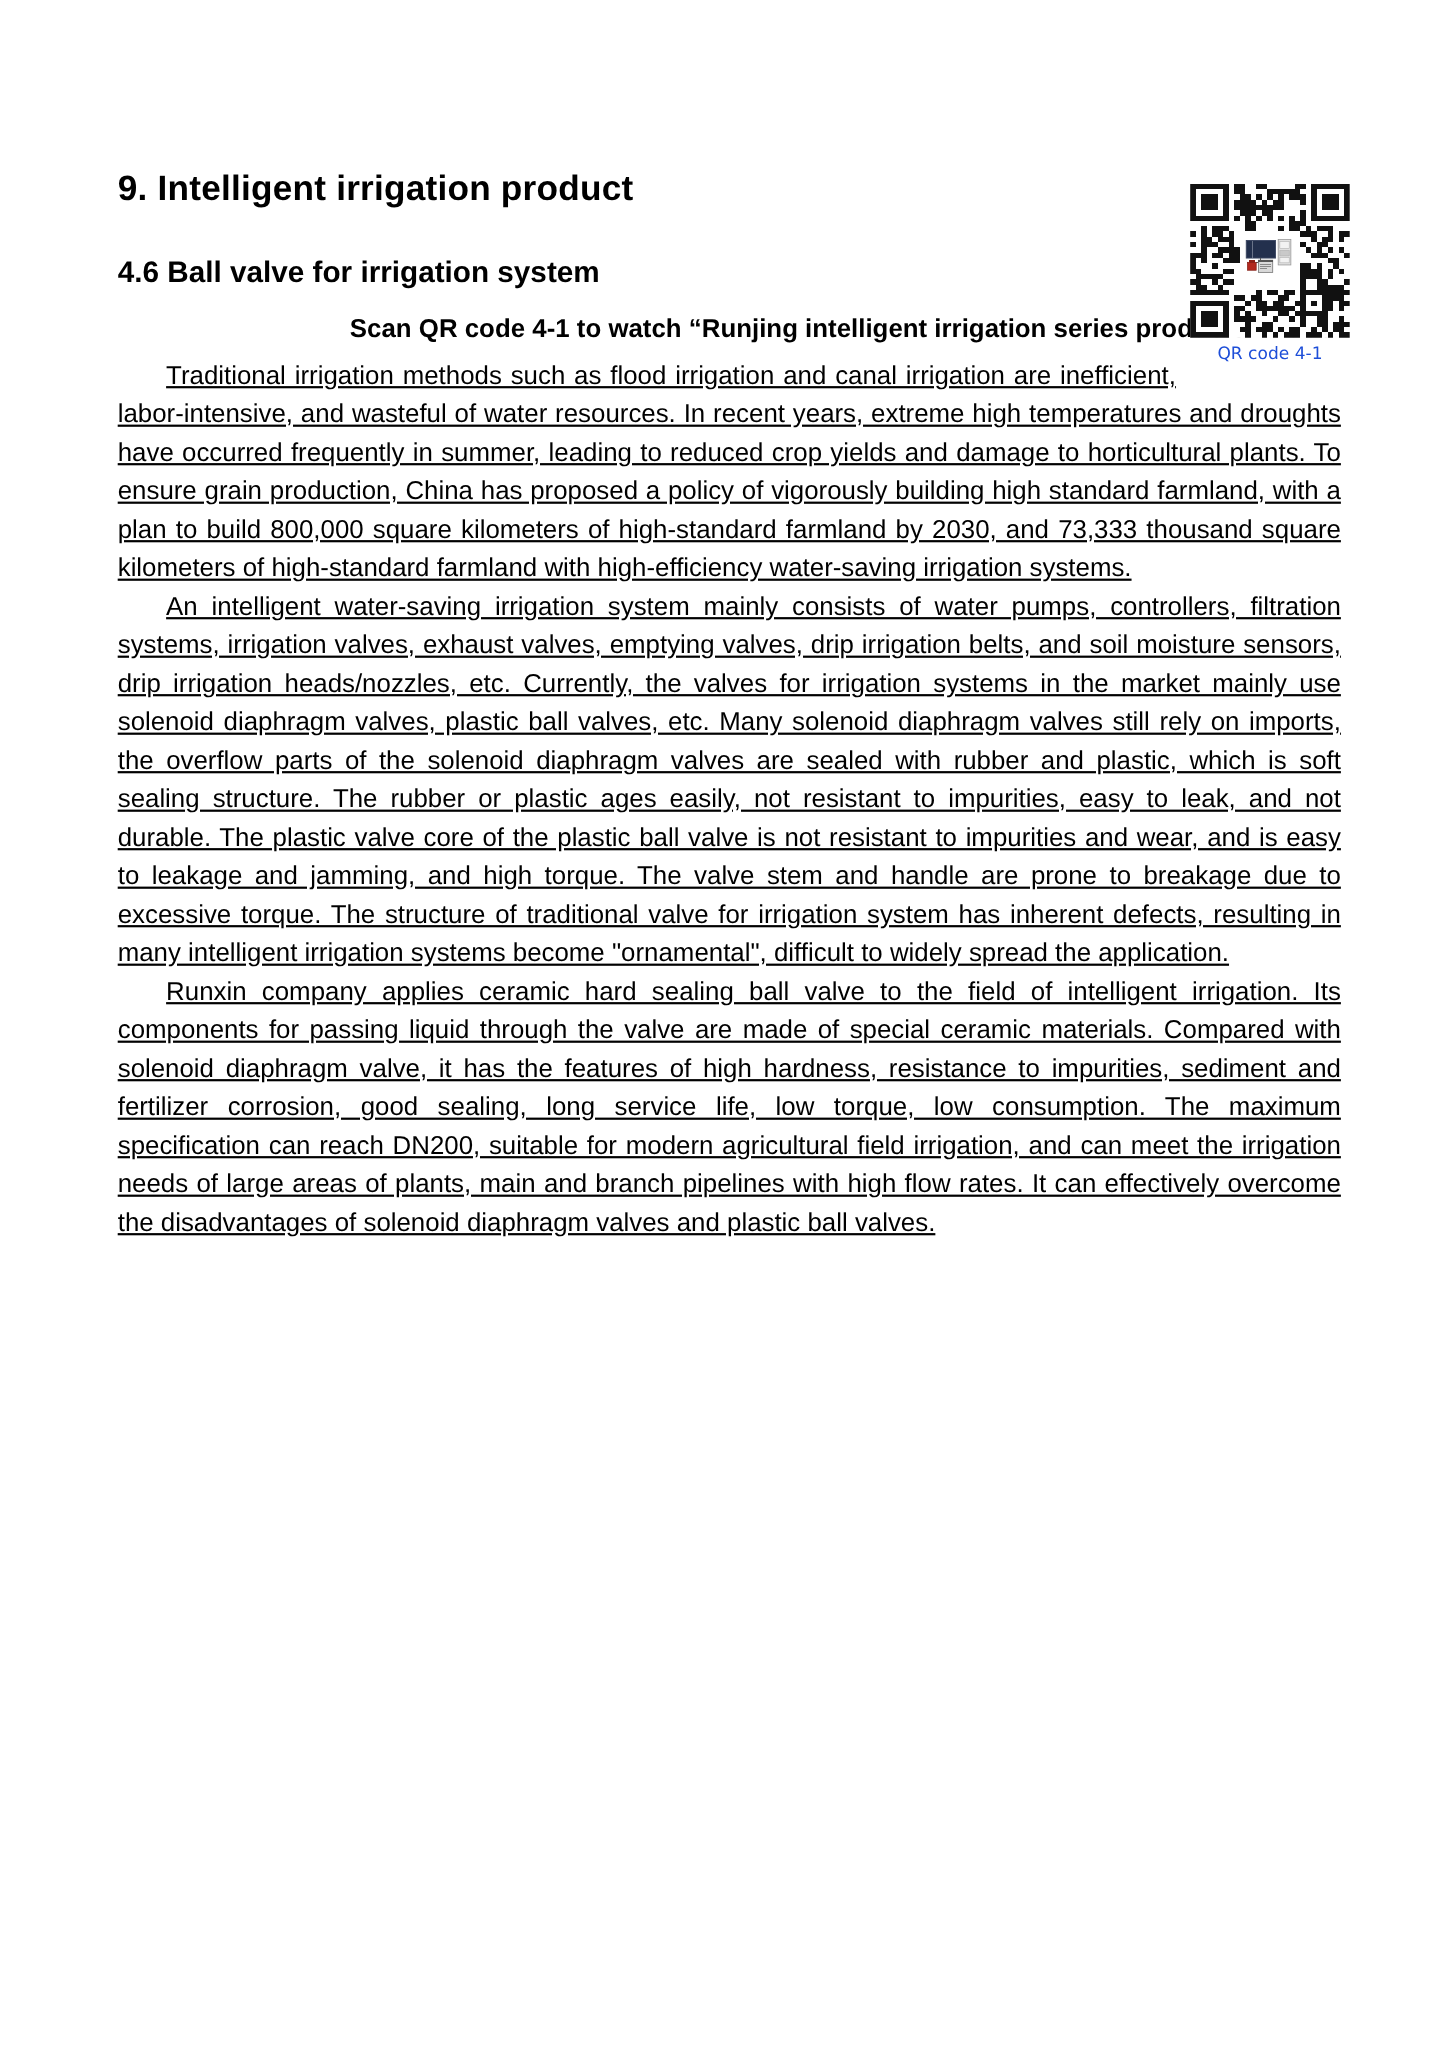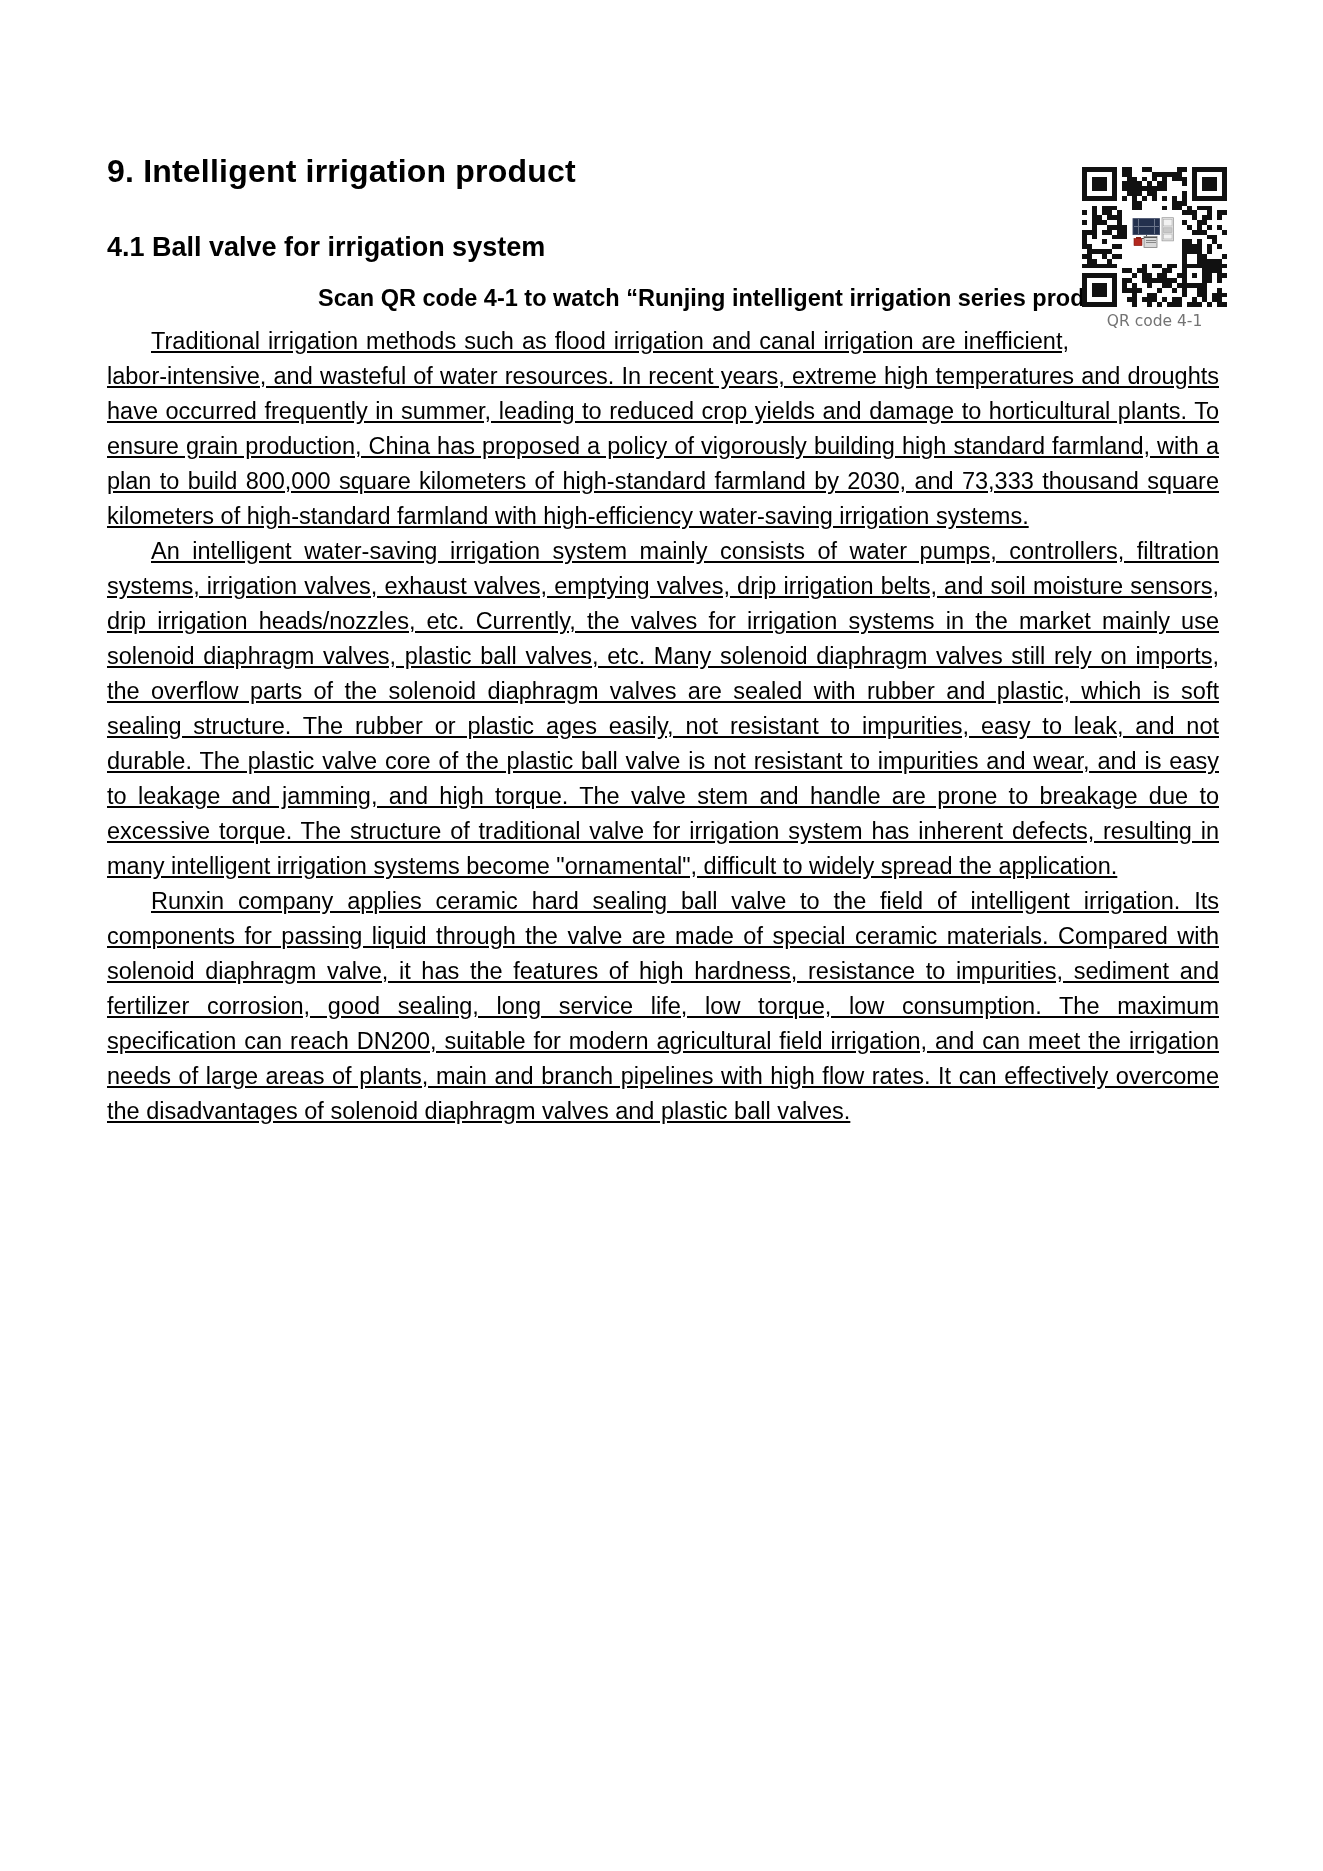--- a/index.html
+++ b/index.html
@@ -62,21 +62,21 @@
   }
   .qr-block svg {
     display: block;
     width: 145px;
     height: 140px;
   }
   .qr-caption {
     margin-top: 5px;
     font-size: 15.5px;
     line-height: 18px;
-    color: #737373;
+    color: #1d4ed8;
     font-family: "DejaVu Sans", "Liberation Sans", sans-serif;
   }
   .page-number {
     position: absolute;
     left: 0;
     top: 1789px;
     width: 100%;
     text-align: center;
     font-size: 24px;
     line-height: 28px;
@@ -488,21 +488,21 @@
         <rect x="12.4" y="14.4" width="2.6" height="0.4" fill="#555555"></rect>
         <rect x="12.7" y="15.1" width="2" height="0.14" fill="#888888"></rect>
         <rect x="12.7" y="15.5" width="2" height="0.14" fill="#888888"></rect>
         <rect x="12.7" y="15.9" width="1.2" height="0.14" fill="#888888"></rect>
       </svg>
     <div class="qr-caption">QR code 4-1</div>
   </div>
 
   <h1 class="doc-title">9. Intelligent irrigation product</h1>
 
-  <h2 class="doc-heading">4.1 Ball valve for irrigation system</h2>
+  <h2 class="doc-heading">4.6 Ball valve for irrigation system</h2>
 
   <p class="scan-line">Scan QR code 4-1 to watch “Runjing intelligent irrigation series products” video.</p>
 
   <div class="qr-wrap-spacer"></div>
 
   <p class="body-para">Traditional irrigation methods such as flood irrigation and canal irrigation are inefficient, labor-intensive, and wasteful of water resources. In recent years, extreme high temperatures and droughts have occurred frequently in summer, leading to reduced crop yields and damage to horticultural plants. To ensure grain production, China has proposed a policy of vigorously building high standard farmland, with a plan to build 800,000 square kilometers of high-standard farmland by 2030, and 73,333 thousand square kilometers of high-standard farmland with high-efficiency water-saving irrigation systems.</p>
 
   <p class="body-para">An intelligent water-saving irrigation system mainly consists of water pumps, controllers, filtration systems, irrigation valves, exhaust valves, emptying valves, drip irrigation belts, and soil moisture sensors, drip irrigation heads/nozzles, etc. Currently, the valves for irrigation systems in the market mainly use solenoid diaphragm valves, plastic ball valves, etc. Many solenoid diaphragm valves still rely on imports, the overflow parts of the solenoid diaphragm valves are sealed with rubber and plastic, which is soft sealing structure. The rubber or plastic ages easily, not resistant to impurities, easy to leak, and not durable. The plastic valve core of the plastic ball valve is not resistant to impurities and wear, and is easy to leakage and jamming, and high torque. The valve stem and handle are prone to breakage due to excessive torque. The structure of traditional valve for irrigation system has inherent defects, resulting in many intelligent irrigation systems become "ornamental", difficult to widely spread the application.</p>
 
   <p class="body-para">Runxin company applies ceramic hard sealing ball valve to the field of intelligent irrigation. Its components for passing liquid through the valve are made of special ceramic materials. Compared with solenoid diaphragm valve, it has the features of high hardness, resistance to impurities, sediment and fertilizer corrosion, good sealing, long service life, low torque, low consumption. The maximum specification can reach DN200, suitable for modern agricultural field irrigation, and can meet the irrigation needs of large areas of plants, main and branch pipelines with high flow rates. It can effectively overcome the disadvantages of solenoid diaphragm valves and plastic ball valves.</p>

